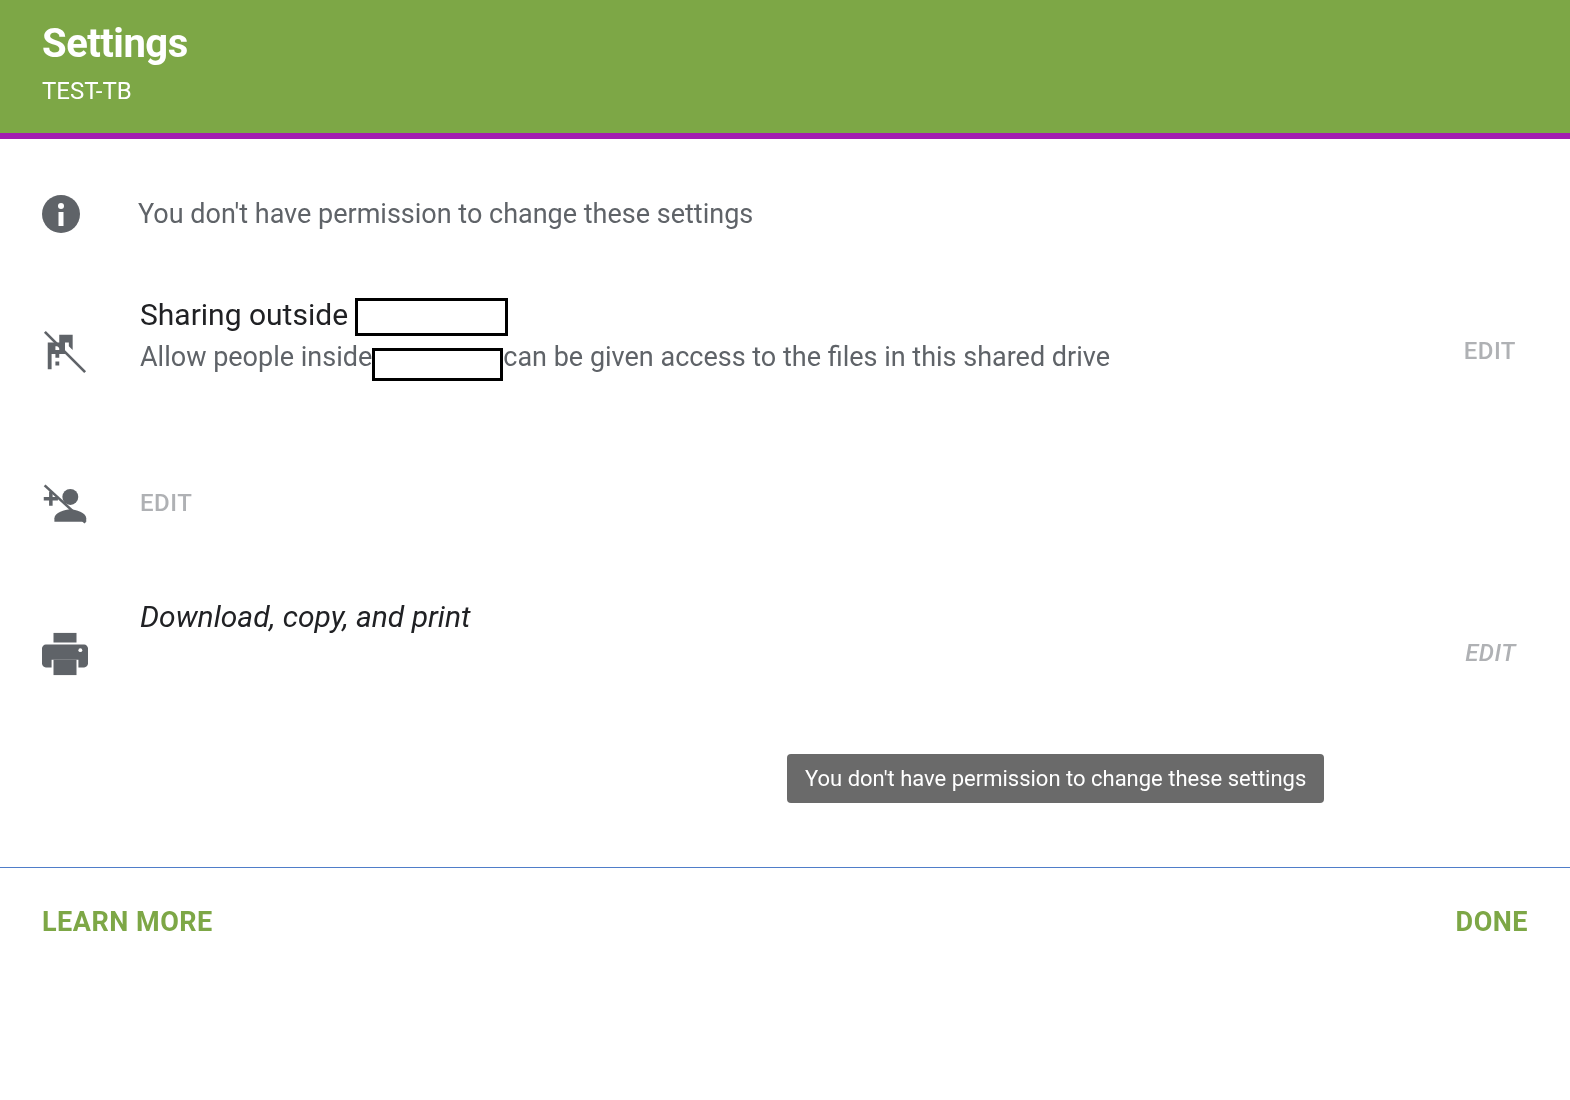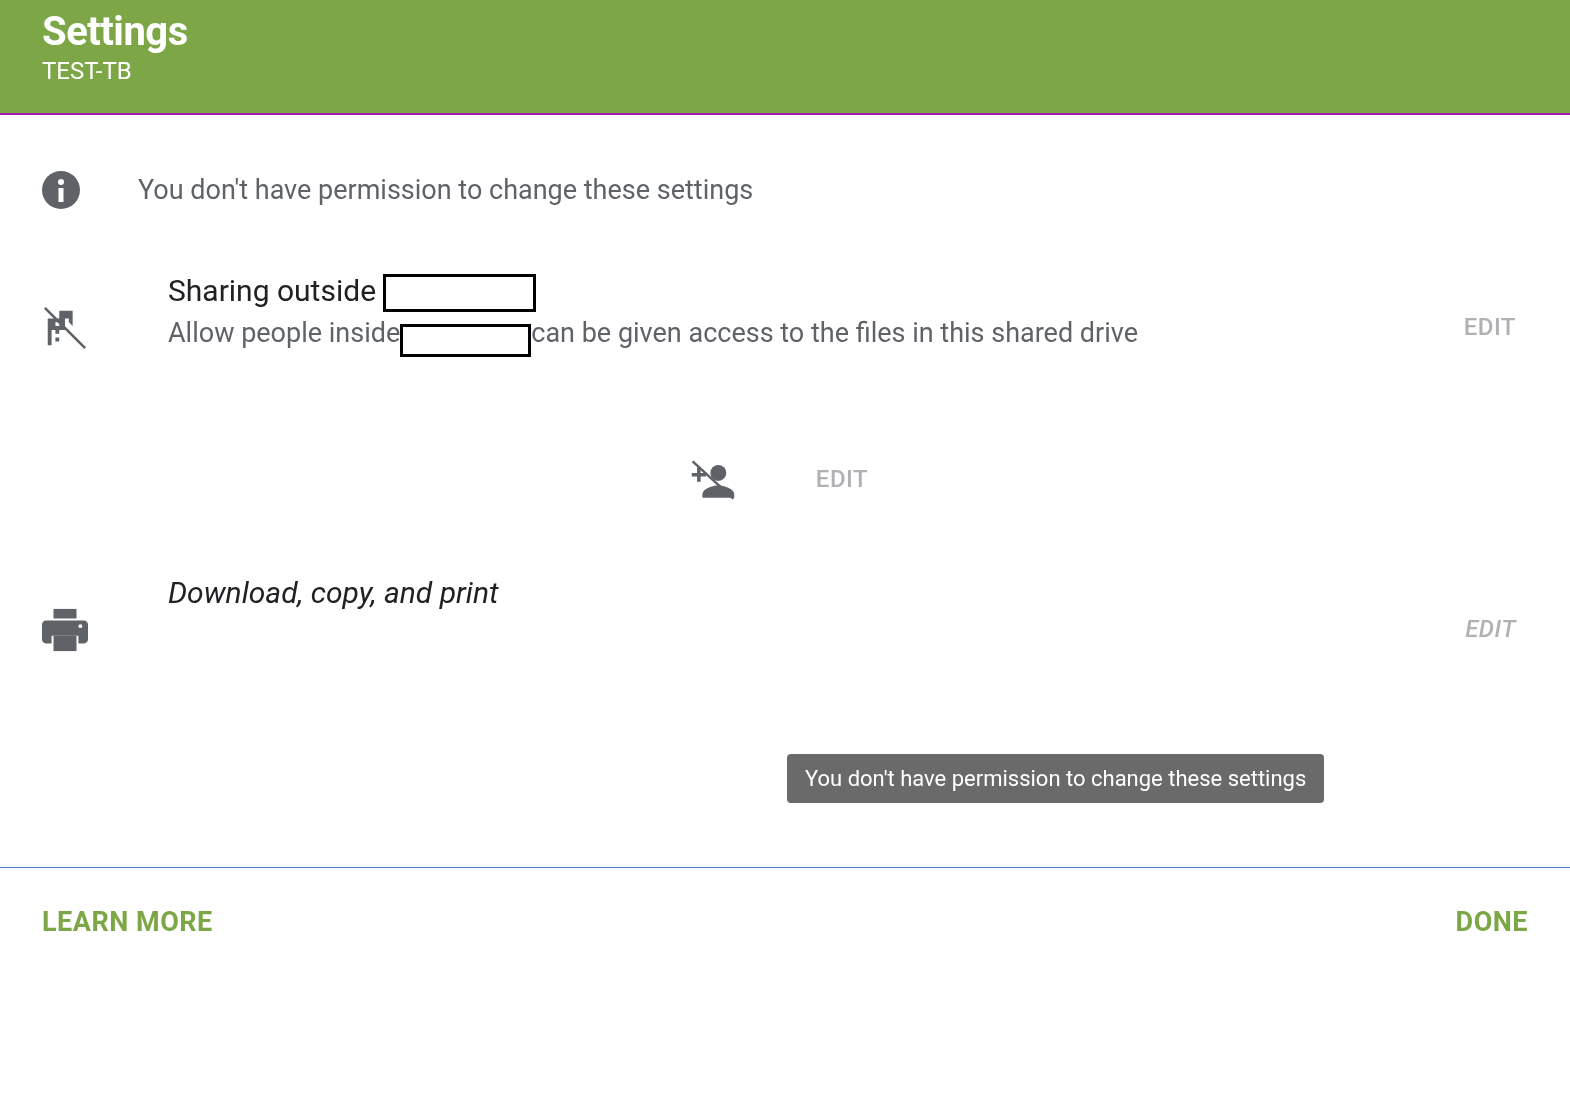--- a/index.html
+++ b/index.html
@@ -5,34 +5,34 @@
     * { box-sizing: border-box; margin: 0; padding: 0; }
     body {
       font-family: Roboto, Arial, sans-serif;
       width: 1570px;
       height: 1100px;
       background: #fff;
       position: relative;
     }
     .header {
       background: #7da746;
-      padding: 8px 42px 28px;
-      border-bottom: 2px solid #a21caf;
+      padding: 20px 42px 28px;
+      border-bottom: 6px solid #a21caf;
     }
     .header-title {
       color: #fff;
       font-size: 40px;
       font-weight: 700;
       letter-spacing: -0.5px;
     }
     .header-subtitle {
       color: #fff;
       font-size: 24px;
       font-weight: 400;
-      margin-top: 2px;
+      margin-top: 10px;
     }
     .content {
       padding: 56px 42px 0 42px;
     }
     .notice-row {
       display: flex;
       align-items: center;
       gap: 58px;
       margin-bottom: 64px;
     }
@@ -47,24 +47,23 @@
       flex-shrink: 0;
     }
     .info-icon svg { display: block; }
     .notice-text {
       font-size: 27px;
       color: #5f6368;
     }
     .setting-row {
       display: flex;
       align-items: flex-start;
-      gap: 80px;
+      gap: 52px;
       margin-bottom: 72px;
       position: relative;
-      justify-content: center;
     }
     .setting-icon {
       width: 46px;
       height: 46px;
       flex-shrink: 0;
       display: flex;
       align-items: center;
       justify-content: center;
       color: #5f6368;
       margin-top: 32px;

